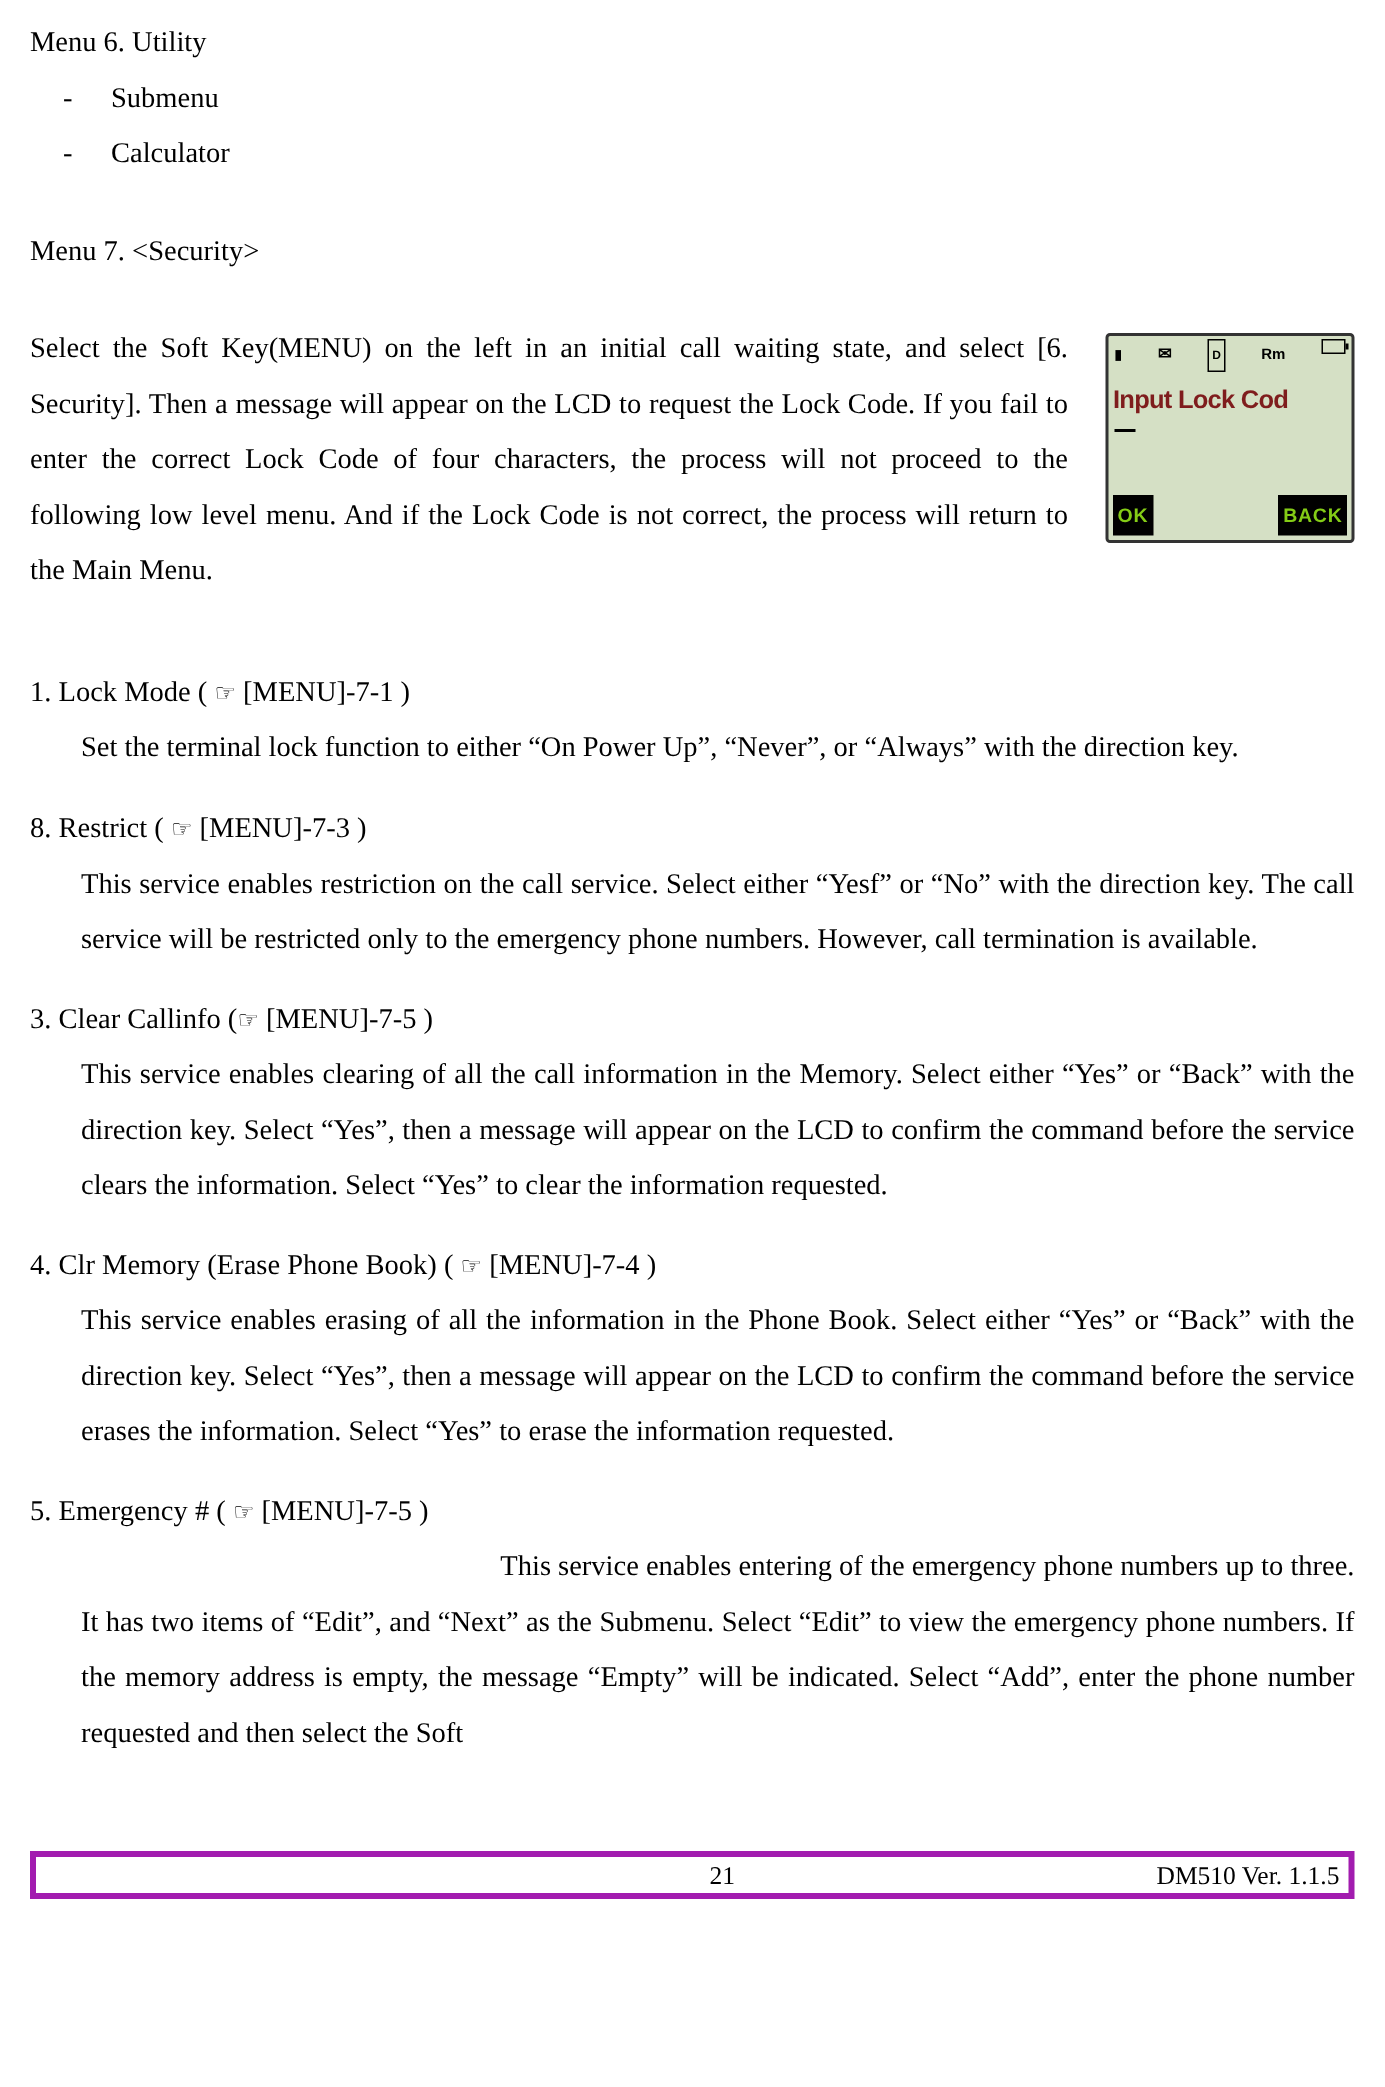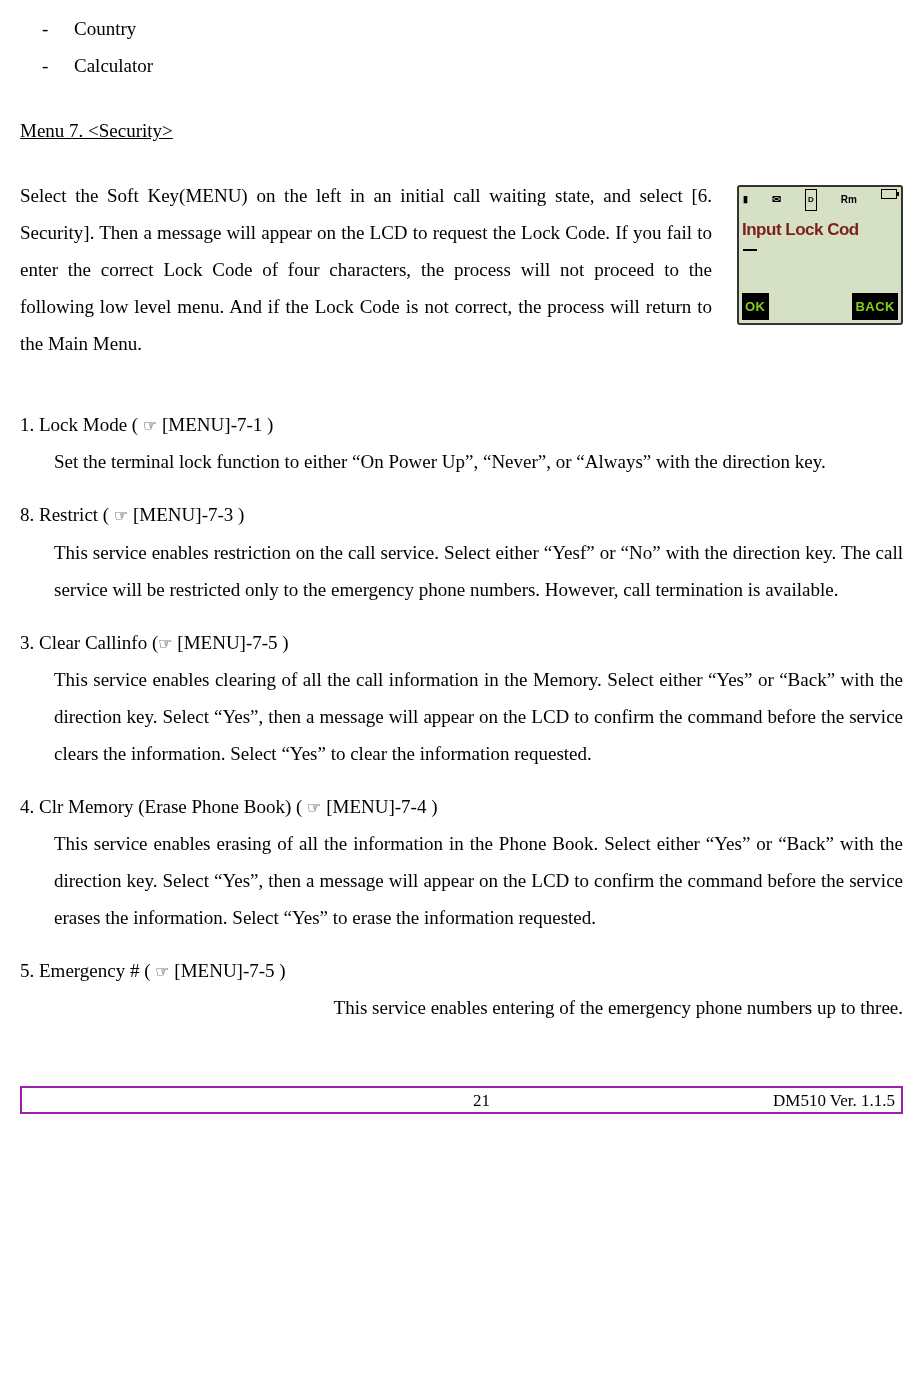--- a/index.html
+++ b/index.html
@@ -19,21 +19,20 @@
       display: flex;
       margin-left: 22px;
     }
     .list-bullet {
       width: 32px;
       flex-shrink: 0;
     }
     .section-title {
       margin-top: 28px;
       margin-bottom: 28px;
-      text-decoration: underline;
     }
     .intro-block {
       display: flex;
       align-items: flex-start;
       gap: 25px;
     }
     .intro-text {
       flex: 1;
       text-align: justify;
     }
@@ -104,21 +103,21 @@
     }
     .numbered-body {
       margin-left: 34px;
       text-align: justify;
     }
     .hand-icon::before {
       content: "☞";
       font-size: 16px;
     }
     .footer {
-      border: 2px solid #a21caf;
+      border: 4px solid #a21caf;
       display: flex;
       margin-top: 60px;
       font-size: 17px;
       height: 24px;
       align-items: center;
     }
     .footer-page {
       text-align: center;
       flex: 1;
     }
@@ -129,23 +128,24 @@
       margin-left: 32px;
     }
     .footer-left-spacer{
         width: 200px;
     }
   </style>
 </head>
 <body>
 
 <div class="content">
+  <div>Menu 6. Utility</div>
   <div class="list-item">
     <span class="list-bullet">-</span>
-    <span>Country</span>
+    <span>Submenu</span>
   </div>
   <div class="list-item">
     <span class="list-bullet">-</span>
     <span>Calculator</span>
   </div>
 
   <div class="section-title">Menu 7. &lt;Security&gt;</div>
 
   <div class="intro-block">
     <div class="intro-text">Select the Soft Key(MENU) on the left in an initial call waiting state, and select [6. Security]. Then a message will appear on the LCD to request the Lock Code. If you fail to enter the correct Lock Code of four characters, the process will not proceed to the following low level menu. And if the Lock Code is not correct, the process will return to the Main Menu.</div>
@@ -184,20 +184,21 @@
   </div>
 
   <div class="numbered-item">
     <span>4. Clr Memory (Erase Phone Book) ( </span><span class="hand-icon"></span><span> [MENU]-7-4 )</span>
     <div class="numbered-body">This service enables erasing of all the information in the Phone Book. Select either “Yes” or “Back” with the direction key. Select “Yes”, then a message will appear on the LCD to confirm the command before the service erases the information. Select “Yes” to erase the information requested.</div>
   </div>
 
   <div class="numbered-item">
     <span>5. Emergency # ( </span><span class="hand-icon"></span><span> [MENU]-7-5 )</span>
     <div class="numbered-body" style="text-align:right">This service enables entering of the emergency phone numbers up to three.</div>
+    <div class="numbered-body">It has two  items of “Edit”, and “Next” as the Submenu. Select “Edit” to view the emergency phone numbers. If the memory address is empty, the message “Empty” will be indicated. Select “Add”, enter the phone number requested and then select the Soft</div>
   </div>
 </div>
 
 <div class="footer">
   <div class="footer-left-spacer"></div>
   <div class="footer-page">21</div>
   <div class="footer-ver">DM510    Ver. 1.1.5</div>
 </div>
 
 </body></html>

